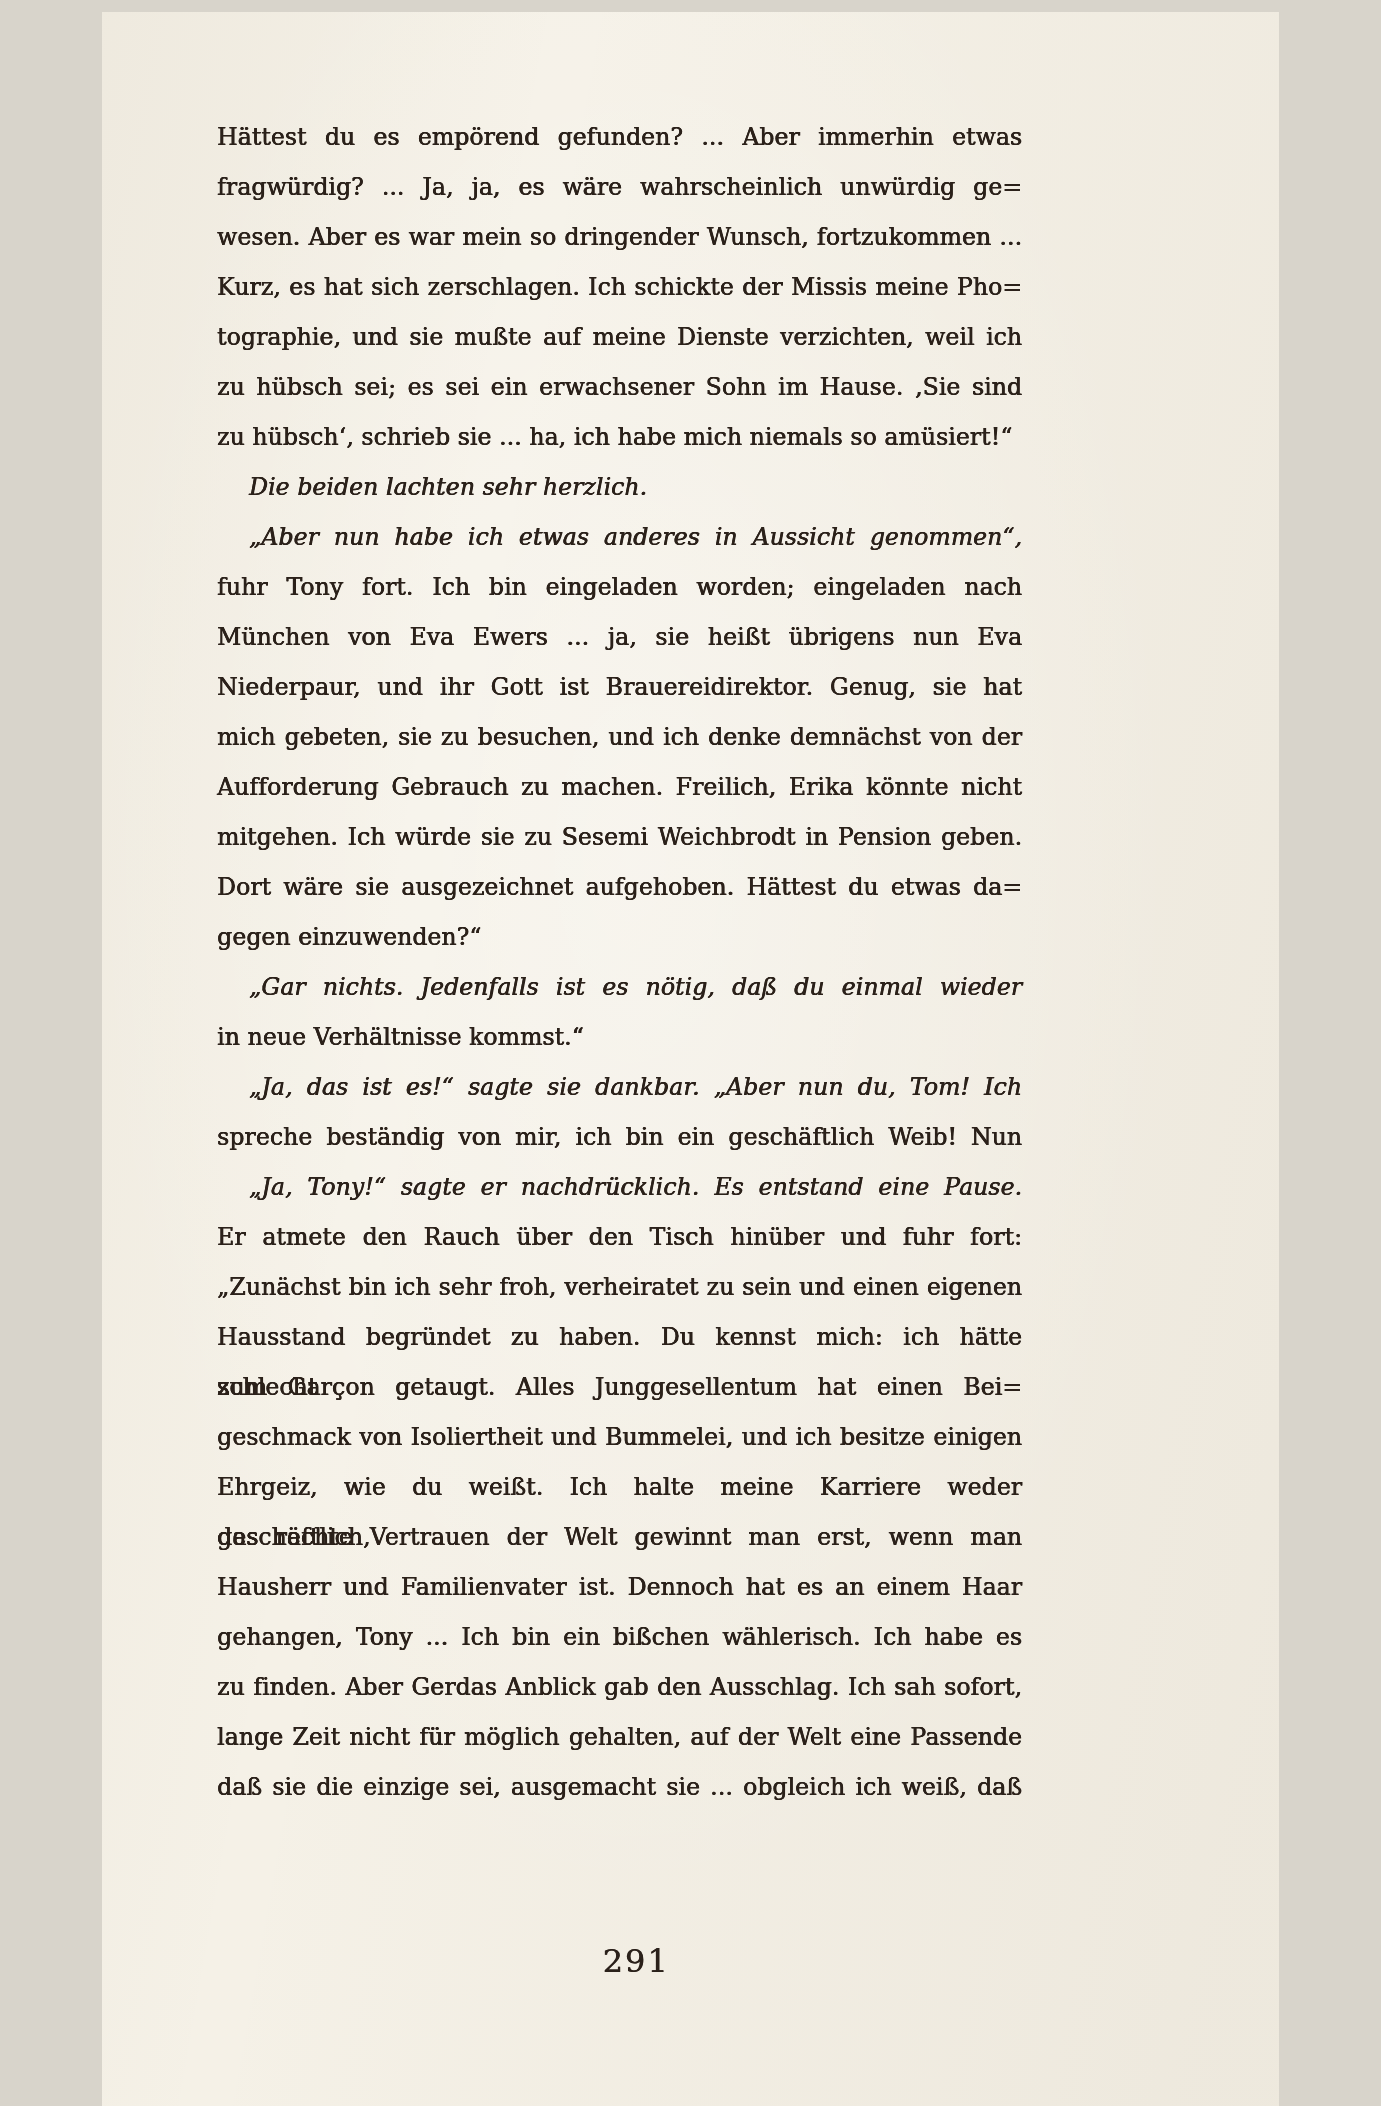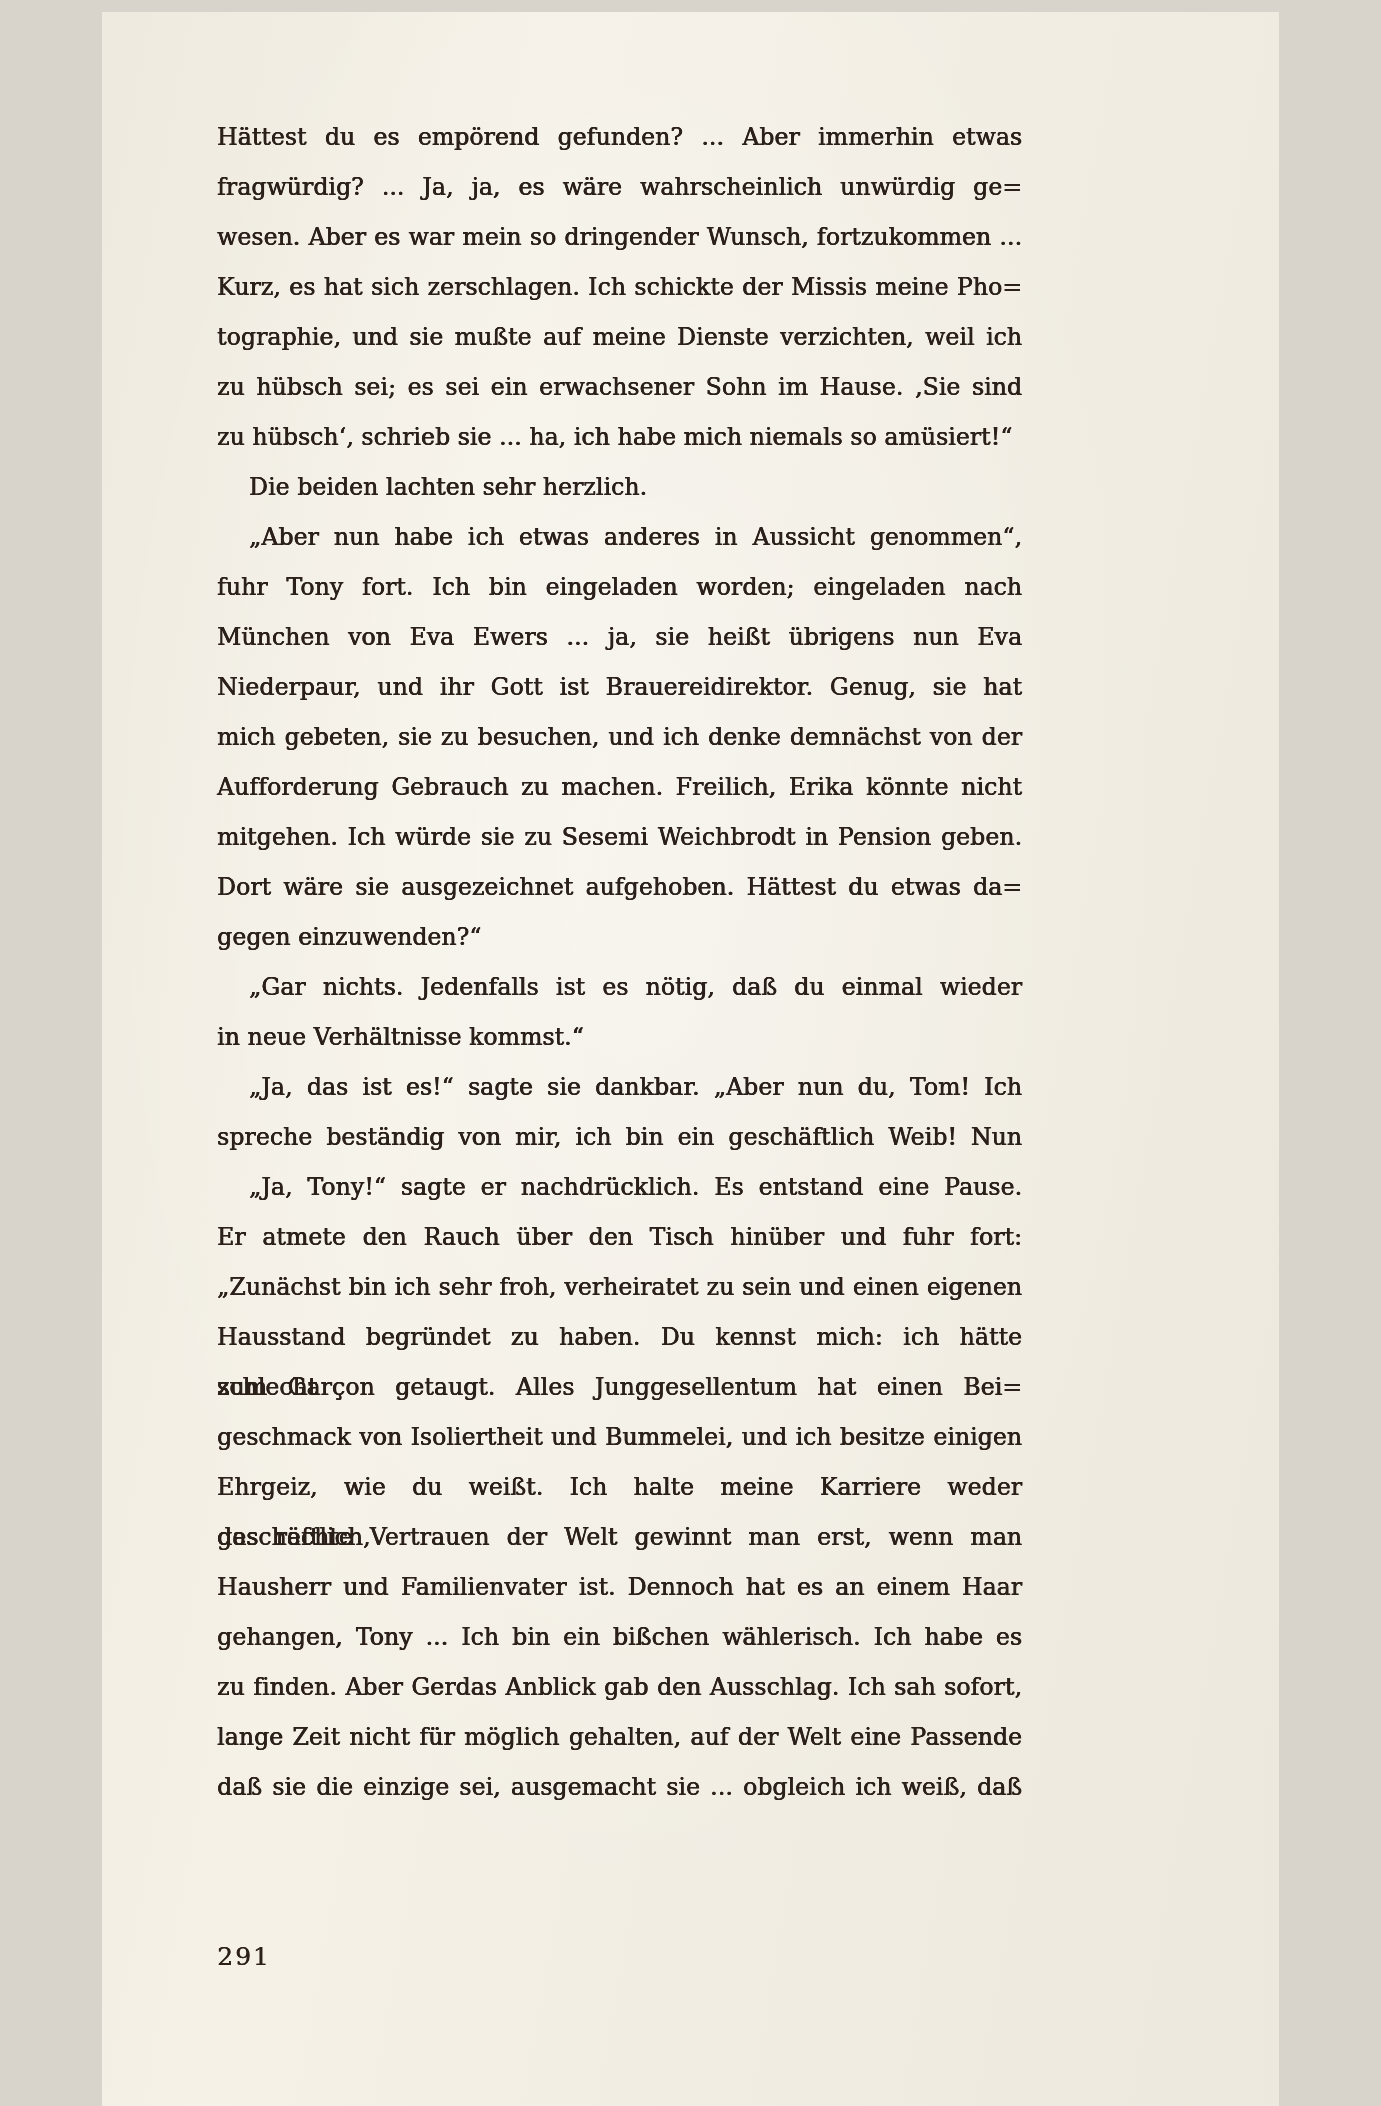--- a/index.html
+++ b/index.html
@@ -37,28 +37,29 @@
     
     text-shadow: 0.55px 0 0 currentColor, 0 0.25px 0 currentColor;
   }
   .line.j {
     white-space: normal;
     text-align: justify;
     text-align-last: justify;
   }
   .line.indent {
     text-indent: 32px;
+    font-style: italic;
   }
   .folio {
     position: absolute;
     left: 115px;
     top: 1930px;
     width: 838px;
-    text-align: left;
-    font-size: 25px;
+    text-align: center;
+    font-size: 32px;
     letter-spacing: 2px;
     text-shadow: 0.55px 0 0 currentColor;
   }
 </style>
 </head>
 <body>
 
 <div class="page" style="--paper: #f5f1e7; --ink: #2b211a;">
   <main class="text-block" lang="de">
       <div class="line j">Hättest du es empörend gefunden? ... Aber immerhin etwas</div>

